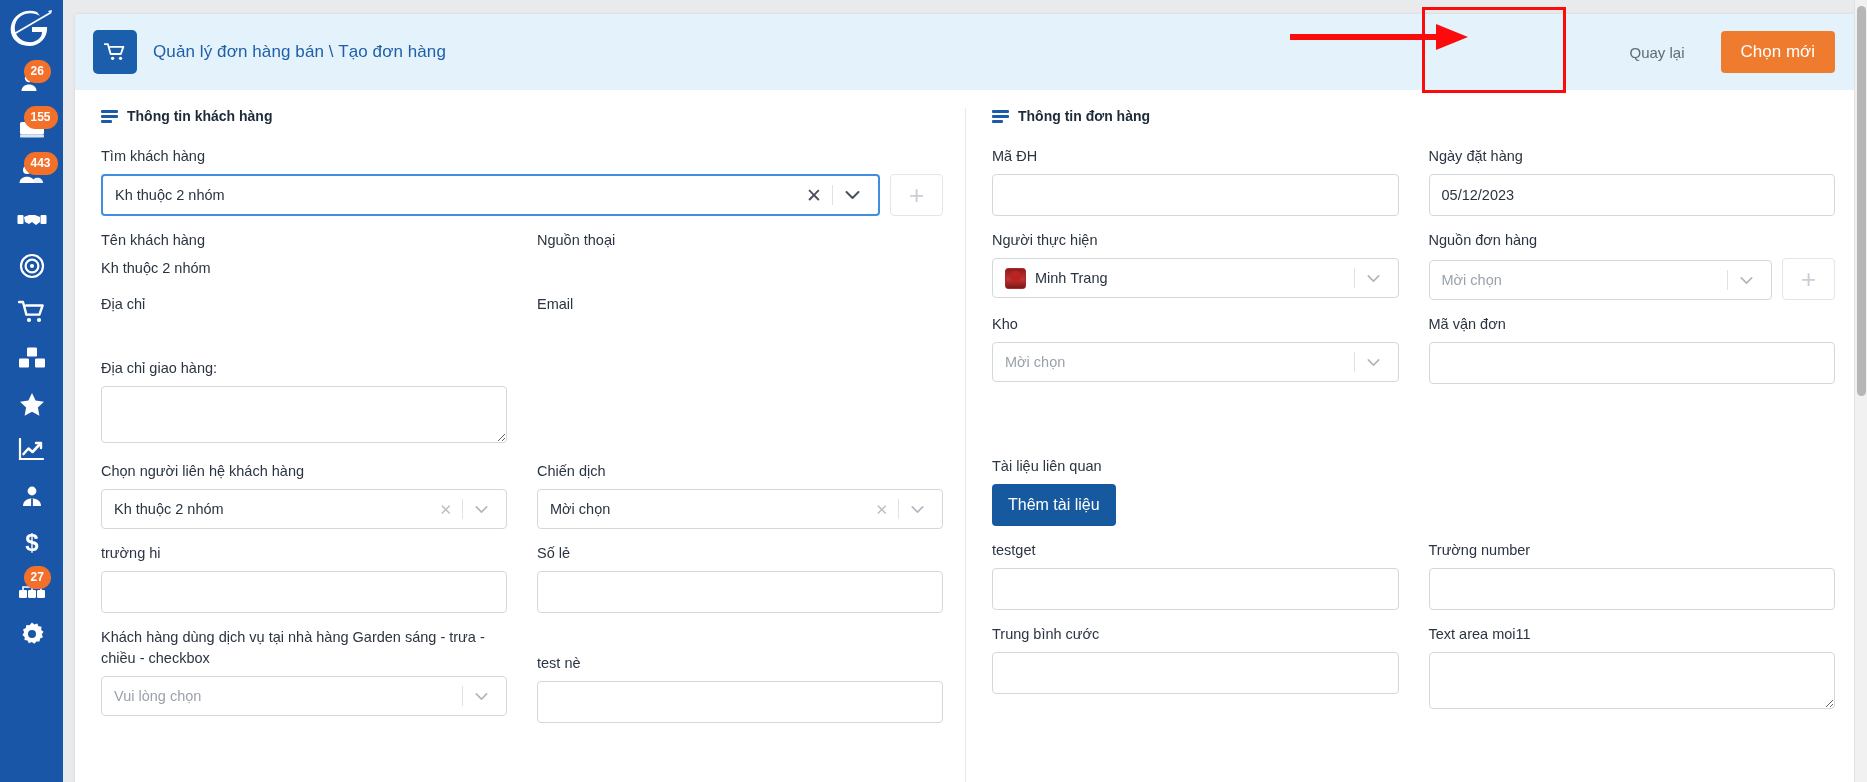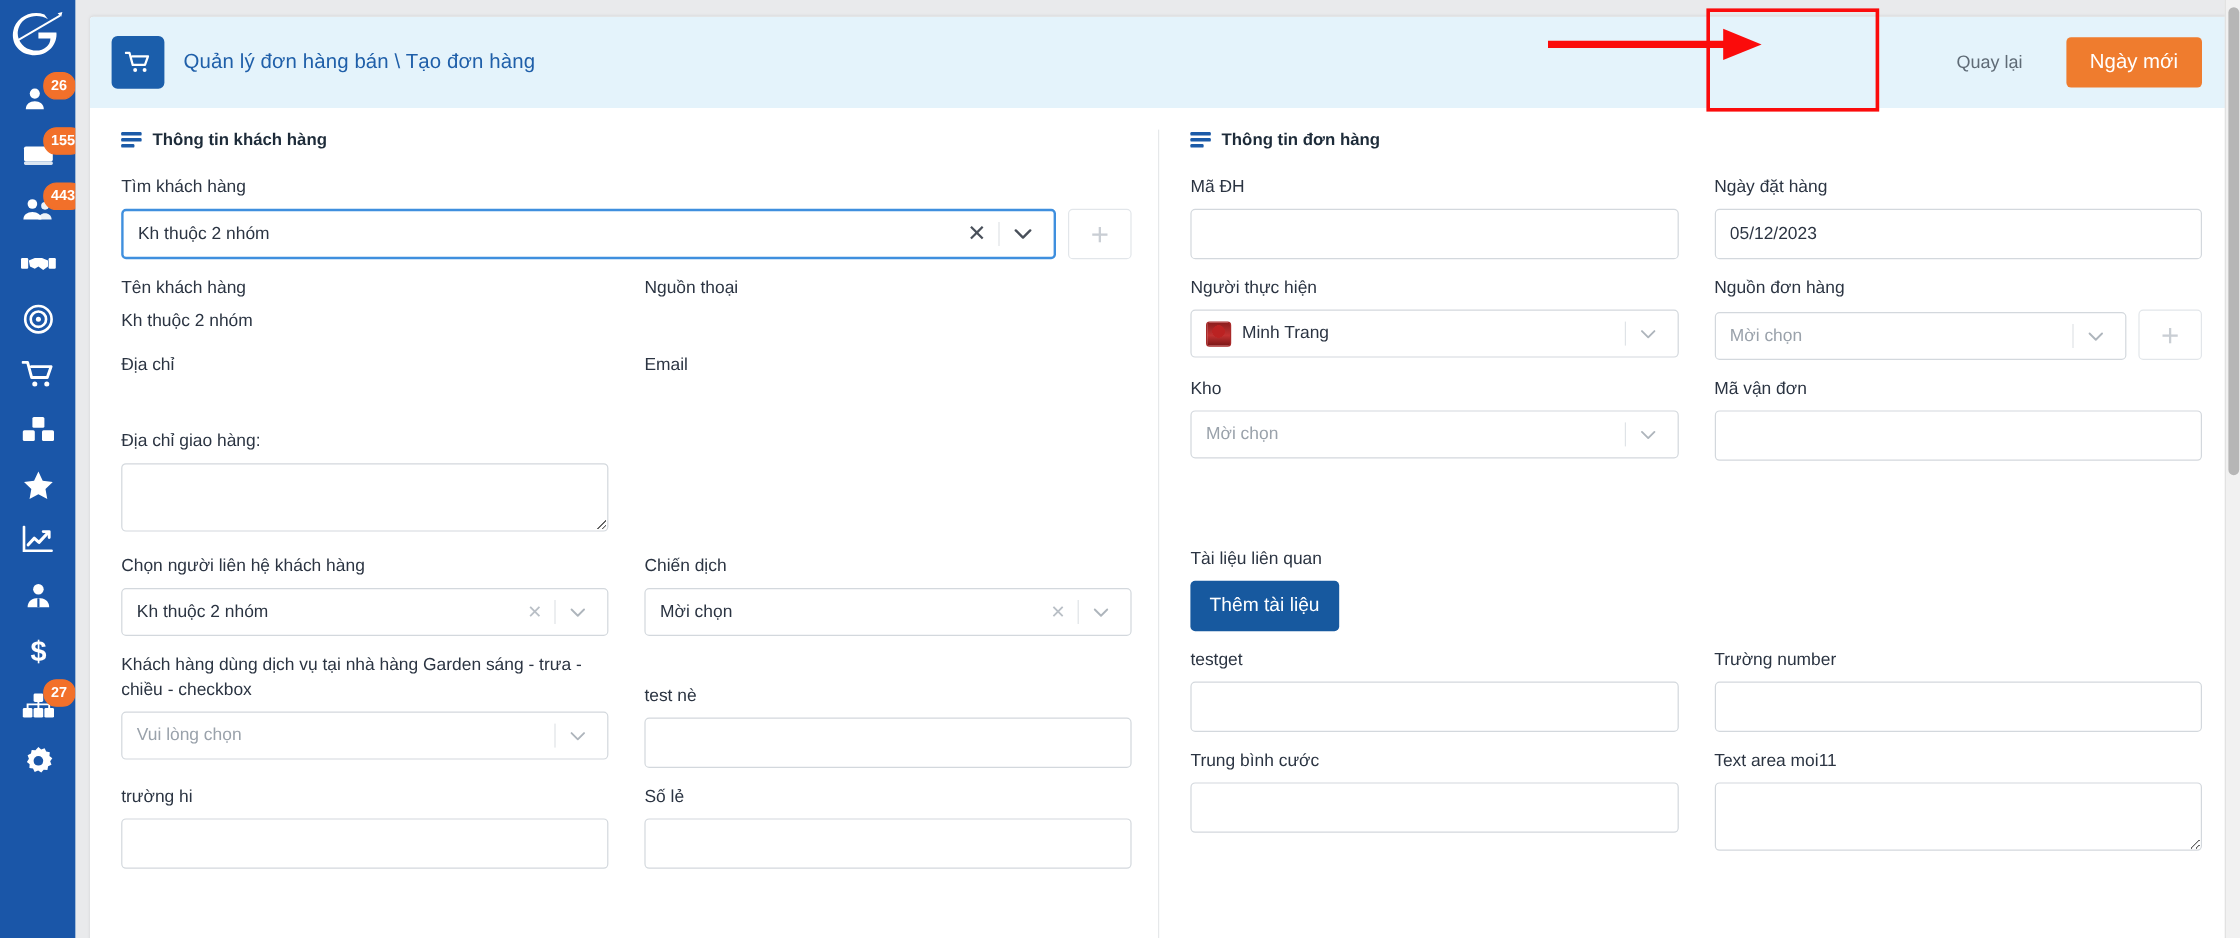--- a/index.html
+++ b/index.html
@@ -25,21 +25,21 @@
   .nav-item {
     position: relative;
     width: 48px; height: 44px;
     display: flex; align-items: center; justify-content: center;
     margin-bottom: 2px;
     cursor: pointer;
   }
   .nav-item svg { display:block; }
   .badge {
     position: absolute;
-    top: 0px; left: 28px;
+    top: 0px; left: 16px;
     background: #f2702a;
     color: #fff;
     border-radius: 11px;
     font-size: 12px;
     font-weight: 700;
     line-height: 1;
     padding: 4px 6px 5px 6px;
     min-width: 20px;
     text-align: center;
     border: 1px solid #f2702a;
@@ -399,21 +399,21 @@
         <div class="header-icon">
           <svg width="22" height="20" viewBox="0 0 28 24">
               <path d="M1 2 h4 l3.4 12.6 h13 l3.2-9.1 H8.1" fill="none" stroke="#fff" stroke-width="2.4" stroke-linecap="round" stroke-linejoin="round"></path>
               <circle cx="11" cy="20" r="2.1" fill="#fff"></circle>
               <circle cx="21" cy="20" r="2.1" fill="#fff"></circle>
             </svg>
         </div>
         <div class="breadcrumb">Quản lý đơn hàng bán \ Tạo đơn hàng</div>
         <div class="header-spacer"></div>
         <div class="back-link">Quay lại</div>
-        <button class="btn-primary-orange">Ngày mới</button>
+        <button class="btn-primary-orange">Chọn mới</button>
       </div>
 
       <div class="page-body">
 
         <div class="col-panel col-left">
 
           <div class="section-title">
             <span class="bars">
                 <i class="b1"></i>
                 <i class="b2"></i>
@@ -503,47 +503,47 @@
                         <path d="M1.5 2 L7.5 8 L13.5 2" stroke="#aeb5bc" stroke-width="1.8" fill="none" stroke-linecap="round" stroke-linejoin="round"></path>
                       </svg>
                   </span>
                 </span>
               </div>
             </div>
           </div>
 
           <div class="row2">
             <div class="cell field">
+              <div class="f-label">trường hi</div>
+              <input class="input tall" type="text" value="" style="">
+            </div>
+            <div class="cell field">
+              <div class="f-label">Số lẻ</div>
+              <input class="input tall" type="text" value="" style="">
+            </div>
+          </div>
+
+          <div class="row2">
+            <div class="cell field">
               <div class="f-label">Khách hàng dùng dịch vụ tại nhà hàng Garden sáng - trưa - chiều - checkbox</div>
               <div class="select">
                 <span class="val placeholder">Vui lòng chọn</span>
                 <span class="tools">
                   <span class="divider"></span>
                   <span class="caret">
                     <svg width="13" height="9" viewBox="0 0 15 10">
                         <path d="M1.5 2 L7.5 8 L13.5 2" stroke="#aeb5bc" stroke-width="1.8" fill="none" stroke-linecap="round" stroke-linejoin="round"></path>
                       </svg>
                   </span>
                 </span>
               </div>
             </div>
             <div class="cell field">
               <div class="spacer-block-sm"></div>
               <div class="f-label">test nè</div>
-              <input class="input tall" type="text" value="" style="">
-            </div>
-          </div>
-
-          <div class="row2">
-            <div class="cell field">
-              <div class="f-label">trường hi</div>
-              <input class="input tall" type="text" value="" style="">
-            </div>
-            <div class="cell field">
-              <div class="f-label">Số lẻ</div>
               <input class="input tall" type="text" value="" style="">
             </div>
           </div>
         </div>
 
         <div class="col-panel col-right">
 
           <div class="section-title">
             <span class="bars">
                 <i class="b1"></i>

